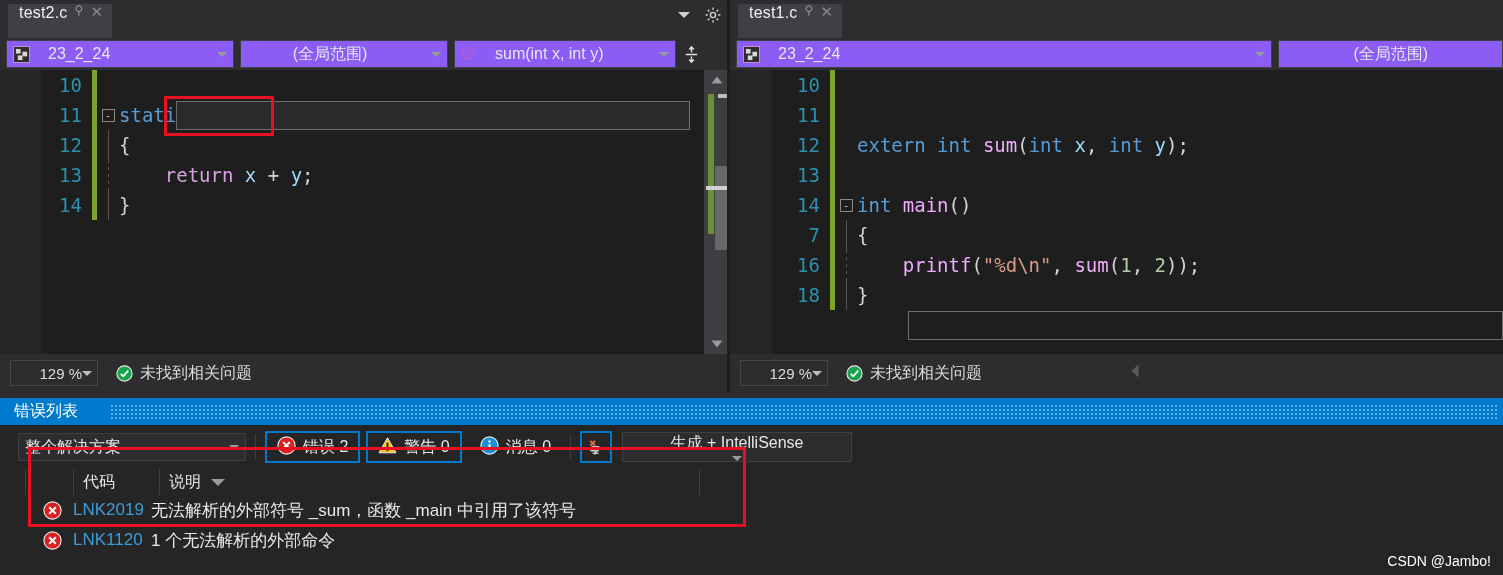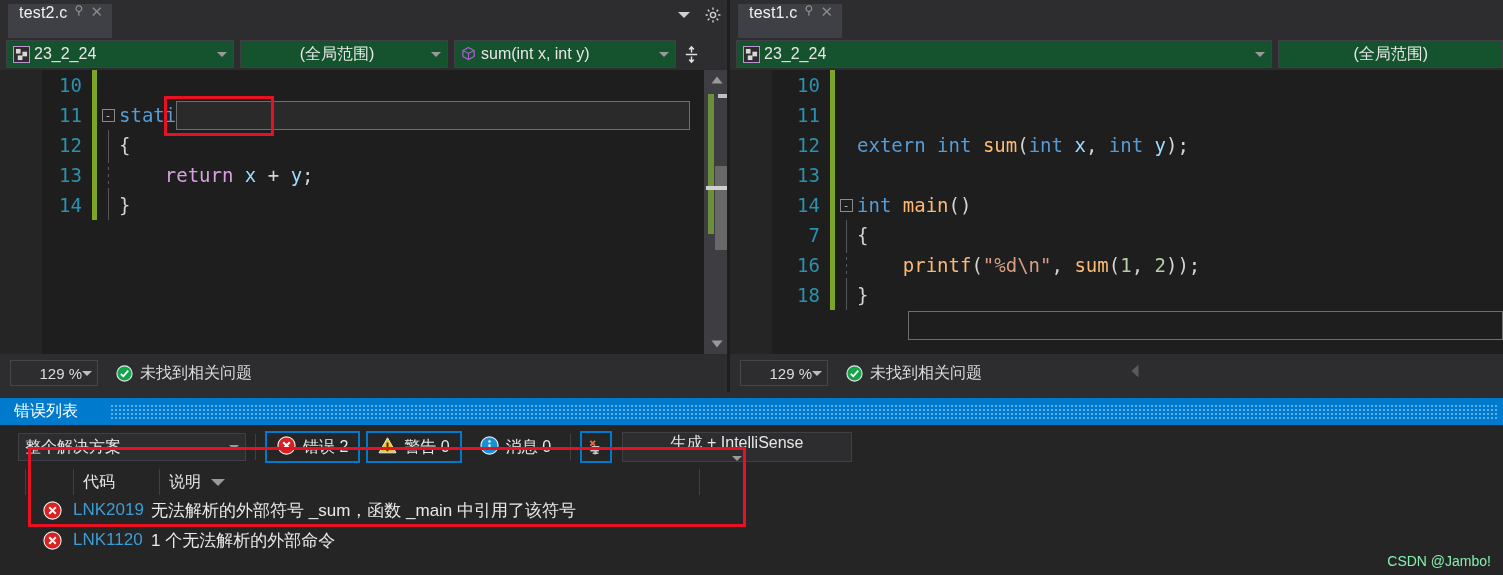--- a/index.html
+++ b/index.html
@@ -31,22 +31,22 @@
     position: absolute; right: 8px; top: 6px;
     display: flex; align-items: center; gap: 14px;
   }
   .caret-dn { width:0;height:0;border-left:6px solid transparent;border-right:6px solid transparent;border-top:6px solid #d0d0d0; }
   .gear { width:18px; height:18px; }
 
   
   .navbar { position: relative; height: 32px; background: #2d2d30; display:flex; align-items:center; }
   .nav-dd {
     position: relative; height: 28px; margin-left: 6px;
-    background: #14532d; border: 1px solid #3f3f46;
-    display: flex; align-items: center; gap: 4px;
+    background: #8b5cf6; border: 1px solid #3f3f46;
+    display: flex; align-items: center; gap: 18px;
     padding: 0 6px; color: #e6e6e6; font-size: 16px; white-space: nowrap; overflow: hidden;
   }
   .nav-dd .lbl { overflow: hidden; text-overflow: clip; flex: 1; }
   .nav-dd .arr { width:0;height:0;border-left:5px solid transparent;border-right:5px solid transparent;border-top:5px solid #9a9a9a; margin-left:auto; flex:none; }
   .ico-proj { width:17px;height:17px;border:1px solid #c090d0;display:flex;align-items:center;justify-content:center;flex:none;background:#2d2d30; }
   .ico-cube { width:16px;height:16px;flex:none; }
   .splitctl { width:26px;height:28px;display:flex;align-items:center;justify-content:center;flex:none;margin-left:2px; }
 
   
   .codewrap { position: relative; height: 284px; background: #1e1e1e; overflow: hidden; }
@@ -59,21 +59,21 @@
   .chgbar { width: 5px; height: 30px; background: #7ba428; flex: none; margin-right: 0px; }
   .fold { width: 22px; flex: none; display:flex; align-items:center; justify-content:center; }
   .foldbox { width:13px;height:13px;border:1px solid #8a8a8a;background:#1e1e1e;color:#c8c8c8;font-size:11px;line-height:11px;text-align:center;font-family:"DejaVu Sans Mono",monospace; }
   .guide { width:1px; height:30px; background:#555; flex:none; }
   .guide-dash { width:1px;height:30px;flex:none;
     background: repeating-linear-gradient(to bottom,#5a5a5a 0 3px,transparent 3px 7px); }
   .ctext { white-space: pre; margin-left: 0; }
 
   
   .t-kw   { color:#569cd6; }
-  .t-fn   { color:#fdba74; }
+  .t-fn   { color:#f0abfc; }
   .t-pl   { color:#d4d4d4; }
   .t-var  { color:#9cdcfe; }
   .t-ctl  { color:#d8a0df; }
   .t-str  { color:#d69d85; }
   .t-num  { color:#b5cea8; }
   .t-punc { color:#d4d4d4; }
 
   .hl-box { position:absolute; border:1px solid #6e6e6e; background:#2a2a2a; pointer-events:none; }
   .redbox { position:absolute; border:3px solid #e81123; pointer-events:none; }
 
@@ -112,21 +112,21 @@
   .build-dd { width:230px;height:30px;background:#2d2d30;border:1px solid #3f3f46;display:flex;align-items:center;
               padding:0 8px;color:#e6e6e6;font-size:16px; margin-left:10px;flex-direction:column; }
 
   .errgrid { position:relative; height:100px; background:#252526; }
   .colhdr { height:26px; display:flex; align-items:flex-end; background:#252526; }
   .ch { height:26px; border-right:1px solid #3f3f46; display:flex; align-items:center; color:#e6e6e6; font-size:16px; padding-left:9px; }
   .errrow { height:30px; display:flex; align-items:center; font-size:17px; }
   .err-ico { width:19px;height:19px;flex:none; margin-left:43px; }
   .err-code { color:#3b9dd8; width:78px; flex:none; margin-left:11px; overflow:hidden; white-space:nowrap; }
   .err-desc { color:#e8e8e8; white-space:nowrap; }
-  .watermark { position:absolute; right:12px; bottom:6px; color:#86efac; font-size:14px; }
+  .watermark { position:absolute; right:12px; bottom:6px; color:#ffffff; font-size:14px; }
 </style>
 </head>
 <body>
 
 <div id="root">
 
   <div class="pane" id="pane-left">
 
     <div class="tabstrip">
       <div class="tab">

